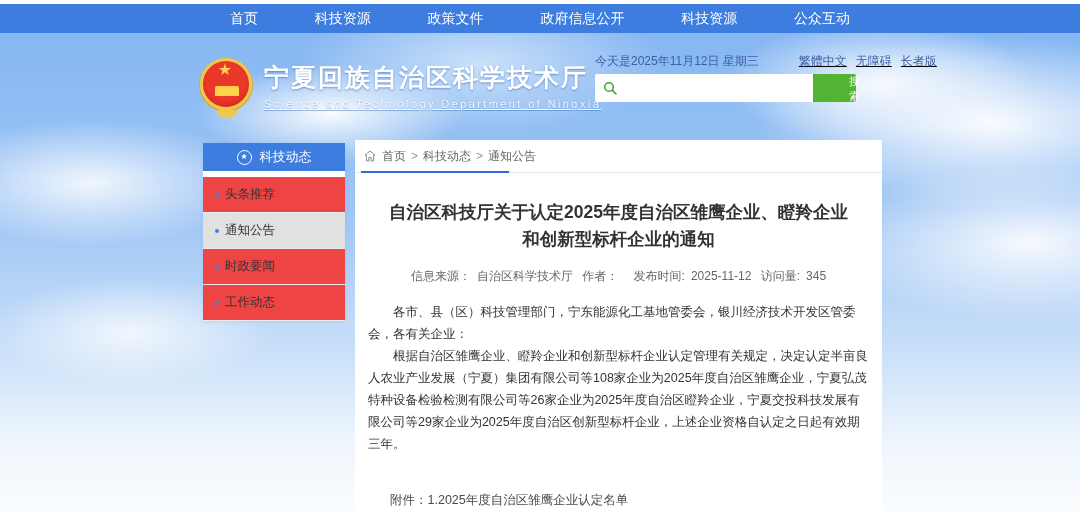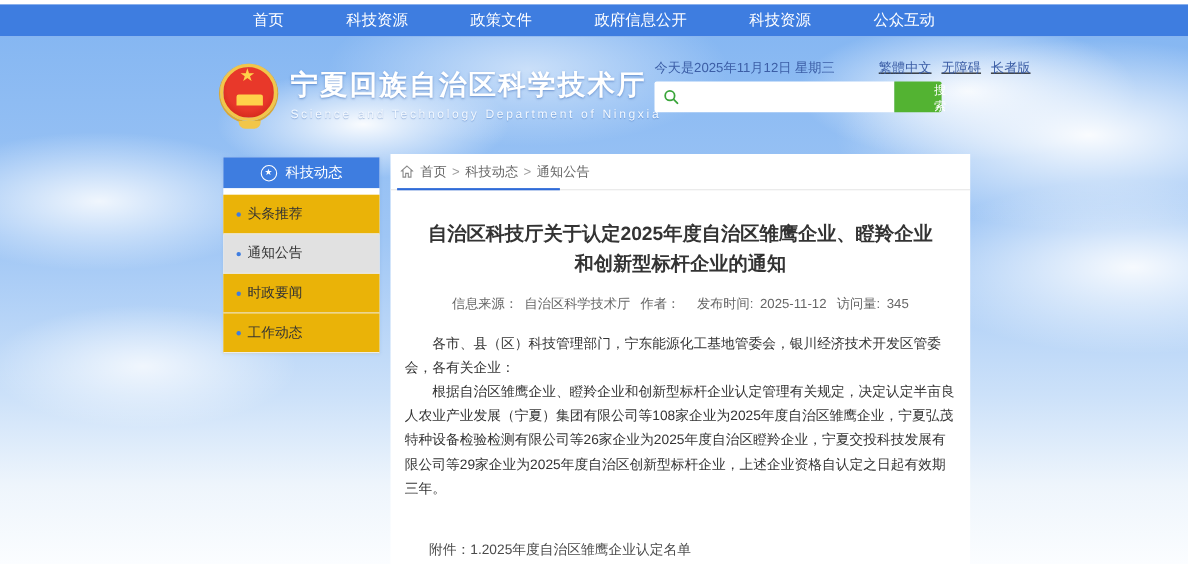--- a/index.html
+++ b/index.html
@@ -29,41 +29,41 @@
   .brand { position:absolute; left:199px; top:56px; display:flex; align-items:flex-start; }
   .emblem { position:relative; width:56px; height:66px; }
   .emblem-circle { position:absolute; left:1px; top:2px; width:52px; height:52px; border-radius:50%;
     background: radial-gradient(circle at 50% 42%, #e8382a 55%, #c31d10 100%);
     border:3px solid #f2c64a; box-shadow:0 1px 0 1px #d8a838; }
   .emblem-star-big { position:absolute; left:0; top:6px; width:52px; text-align:center; color:#ffd24a; font-size:16px; line-height:16px; }
   .emblem-gate { position:absolute; left:16px; top:30px; width:24px; height:10px; background:#ffd24a; border-radius:2px 2px 0 0; }
   .emblem-ribbon { position:absolute; left:18px; top:54px; width:20px; height:7px; background:#f2c64a; border-radius:0 0 6px 6px; }
   .brand-text { margin-left:9px; padding-top:6px; }
   .site-title { color:#ffffff; font-size:25px; font-weight:bold; letter-spacing:2px; text-shadow:0 1px 2px rgba(40,90,170,.55); line-height:30px; }
-  .site-sub { margin-top:6px; color:#f2f8ff; font-size:11px; letter-spacing:2.4px; text-shadow:0 1px 1px rgba(40,90,170,.4); }
+  .site-sub { margin-top:6px; color:#f2f8ff; font-size:11px; letter-spacing:2.4px; text-shadow:0 1px 1px rgba(40,90,170,.4);text-decoration:underline; }
 
   
   .top-right { position:absolute; left:595px; top:53px; width:281px; display:flex; justify-content:space-between; align-items:center;gap:40px; }
   .date-text { color:#3c5ea6; font-size:12px; white-space:nowrap; }
   .quick-links { display:flex; gap:9px;text-decoration:underline; }
   .quick-link { color:#3c5ea6; font-size:12px; cursor:pointer; white-space:nowrap; }
 
   
   .search-box { position:absolute; left:595px; top:74px; width:218px; height:28px; background:#fff; display:flex; align-items:center; border-radius:2px 0 0 2px; }
   .search-icon { margin:0 6px 0 8px; display:flex; }
   .search-input { flex:1; border:none; outline:none; font-size:12px; color:#333; height:24px; background:transparent; }
   .search-input::placeholder { color:#999; }
   .search-btn { position:absolute; left:813px; top:74px; width:43px; height:28px; background:#53b332; color:#fff; border:none; font-size:11px; cursor:pointer; border-radius:0 2px 2px 0; font-family:inherit;padding-left:36px; }
 
   
   .sidebar { position:absolute; left:203px; top:143px; width:142px; background:#fff; box-shadow:0 1px 3px rgba(80,120,180,.15); }
   .sidebar-head { height:28px; background:#3e7de0; color:#fff; display:flex; align-items:center; justify-content:center; gap:8px; font-size:13px; }
   .side-star { width:15px; height:15px; border:1px solid #fff; border-radius:50%; display:flex; align-items:center; justify-content:center; font-size:8px; color:#fff; line-height:1; }
   .side-list { padding:6px 0 0 0; }
-  .side-item { position:relative; height:36px; line-height:35px; font-size:12.5px; color:#333; padding-left:22px; border-bottom:1px solid #ececec; cursor:pointer; background:#eab308; }
+  .side-item { position:relative; height:36px; line-height:35px; font-size:12.5px; color:#333; padding-left:22px; border-bottom:1px solid #ececec; cursor:pointer; background:#ef4444; }
   .side-item.active { background:#e1e1e1; }
   .side-item .dot { position:absolute; left:12px; top:16px; width:4px; height:4px; border-radius:50%; background:#3e7de0; }
 
   
   .main { position:absolute; left:355px; top:140px; width:527px; height:373px; background:#fff; }
   .crumbs { position:relative; height:33px; line-height:33px; padding-left:9px; font-size:12px; color:#666; border-bottom:1px solid #e6e6e6; display:flex; align-items:center; gap:5px; }
   .crumb { color:#666; cursor:pointer; }
   .crumb-sep { color:#999; }
   .home-icon { display:flex; margin-right:1px; }
   .crumb-underline { position:absolute; left:6px; bottom:-1px; width:148px; height:2px; background:#2f6bd8; }

